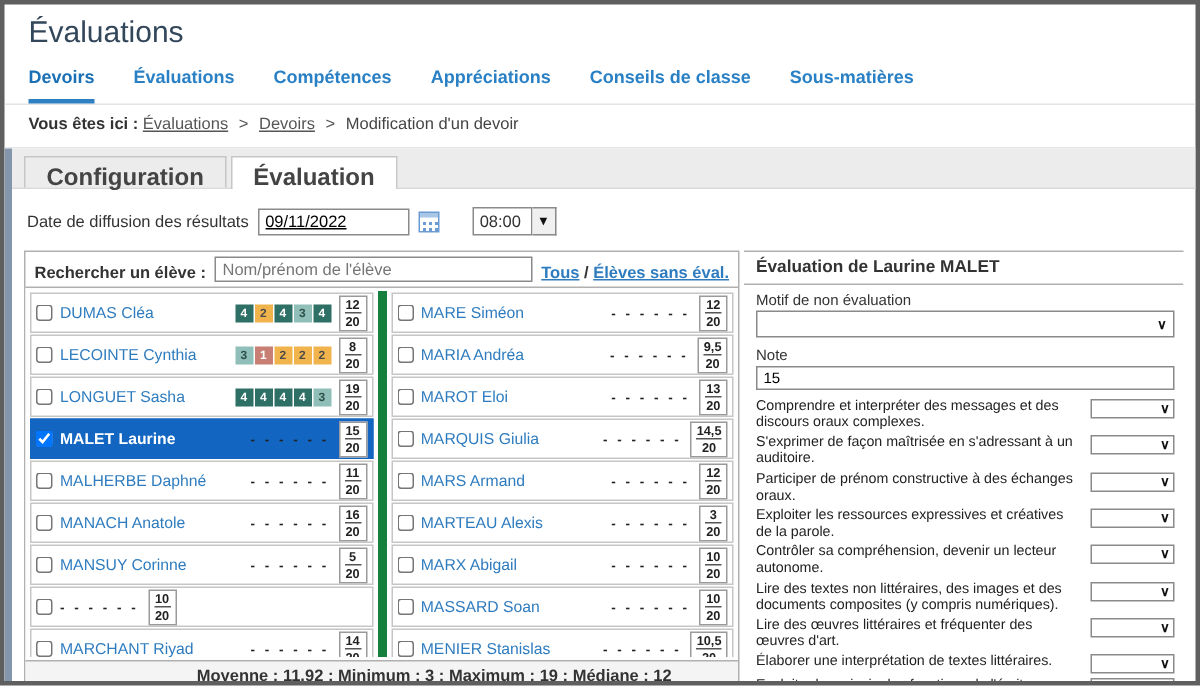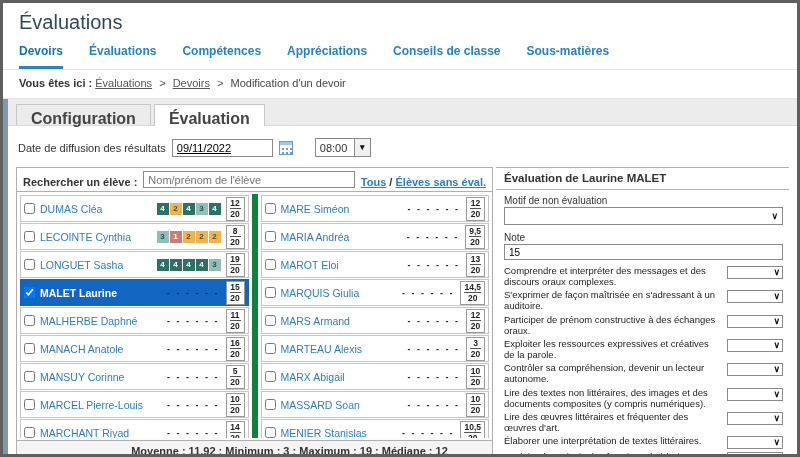--- a/index.html
+++ b/index.html
@@ -213,21 +213,20 @@
               <span class="marks">
                 <i class="dashes">- - - - - -</i>
               </span>
               <span class="frac">
                 <b class="num">5</b>
                 <b class="den">20</b>
               </span>
             </div>
             <div class="srow">
               <input type="checkbox" style="">
-              <span class="sname">MARCEL Pierre-Louis</span>
               <span class="marks">
                 <i class="dashes">- - - - - -</i>
               </span>
               <span class="frac">
                 <b class="num">10</b>
                 <b class="den">20</b>
               </span>
             </div>
             <div class="srow">
               <input type="checkbox" style="">

